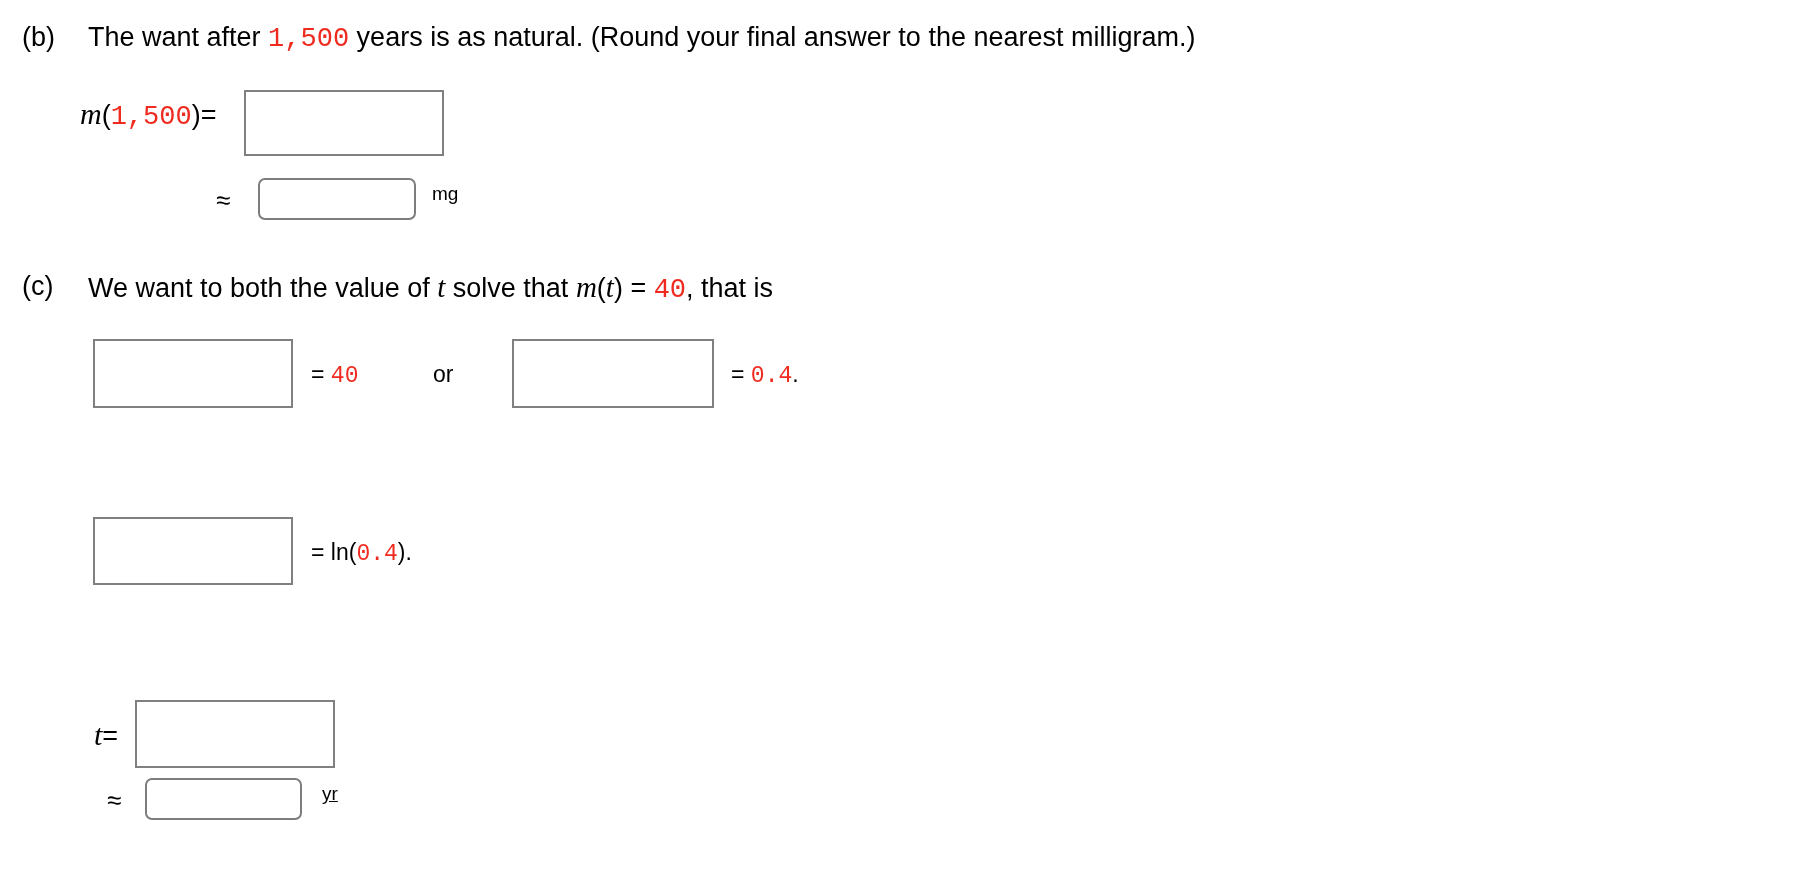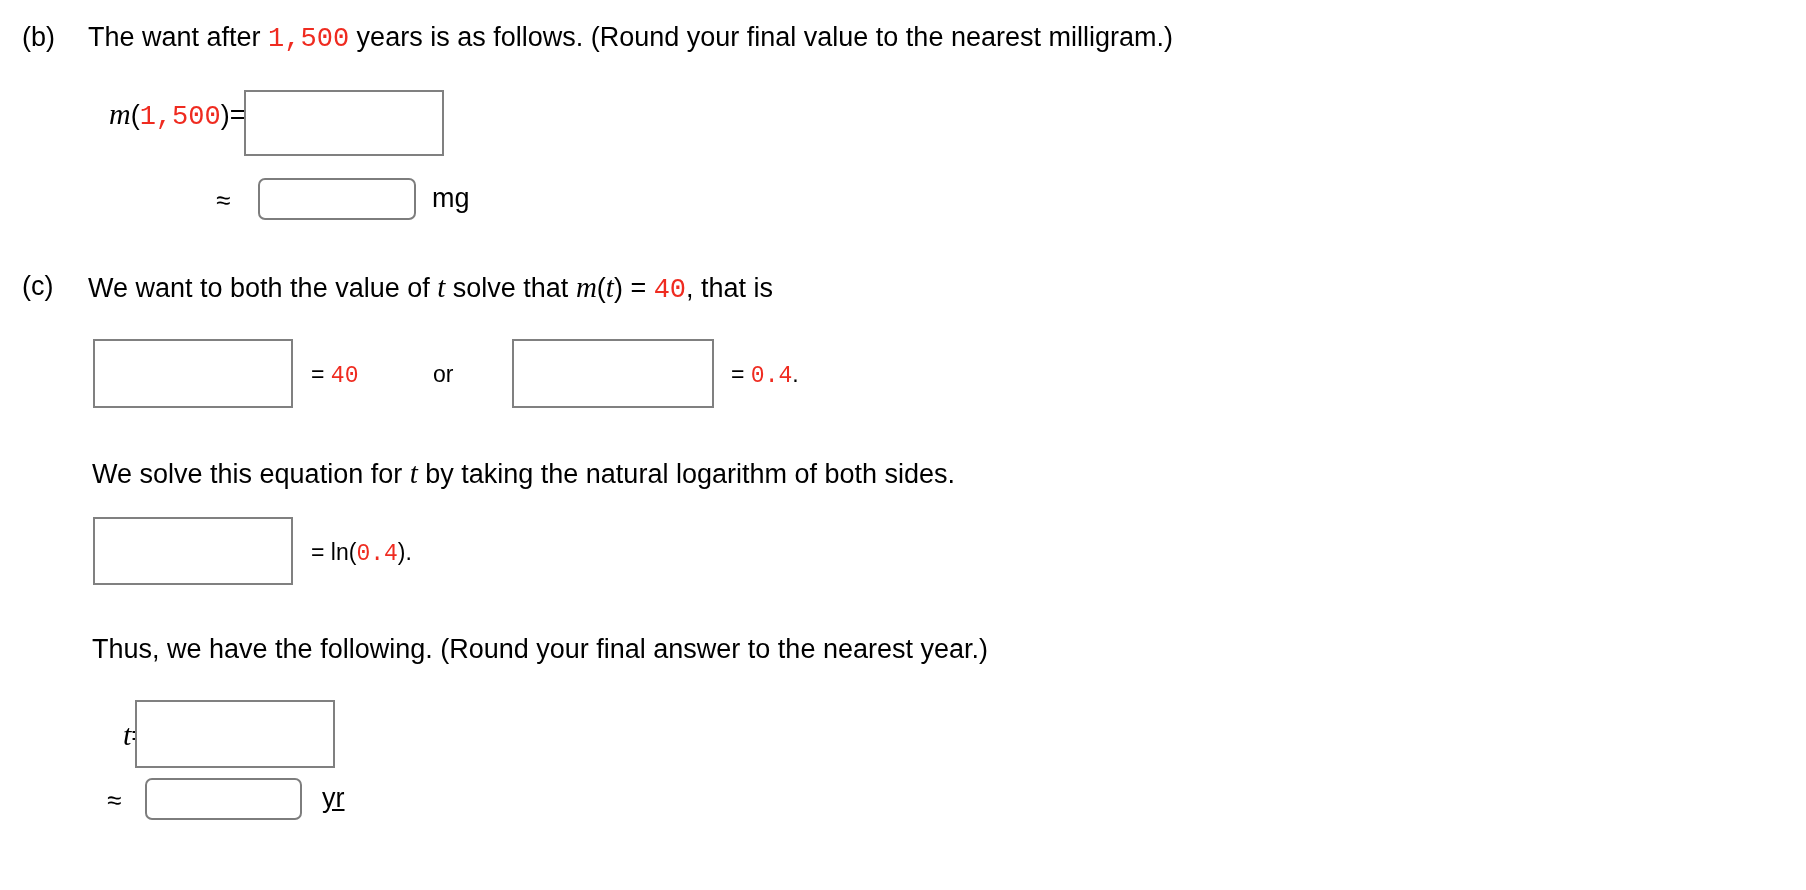--- a/index.html
+++ b/index.html
@@ -75,44 +75,43 @@
   }
 
   .approx {
     position: absolute;
     font-size: 26px;
     white-space: pre;
   }
 
   .unit {
     position: absolute;
-    font-size: 27px;
+    font-size: 19px;
     white-space: pre;
   }
 
   .mlabel {
     position: absolute;
     white-space: pre;
     font-size: 27px;
-    margin-left: 29px;
   }
   .mlabel .mi {
     font-family: "Liberation Serif", serif;
     font-style: italic;
     font-size: 30px;
   }
 </style>
 </head>
 <body>
 
 <div class="page">
 
   <div class="part-row" style="left:22px; top:22px;">
     <span class="part-tag">(b)</span>
-    <span class="part-body"><span>The want after </span><span class="red">1,500</span><span> years is as follows. (Round your final value to the nearest milligram.)</span></span>
+    <span class="part-body"><span>The want after </span><span class="red">1,500</span><span> years is as natural. (Round your final answer to the nearest milligram.)</span></span>
   </div>
 
   <div class="mlabel" style="left:80px; top:97px;"><span class="mi">m</span><span>(</span><span class="red">1,500</span><span>)</span><span>=</span></div>
 
   <input class="ansbox" type="text" style="left: 244px; top: 90px; width: 200px; height: 66px;" value="">
 
   <div class="approx" style="left:216px; top:185px;">≈</div>
 
   <input class="ansbox round" type="text" style="left: 258px; top: 178px; width: 158px; height: 42px;" value="">
 
@@ -126,27 +125,25 @@
   <input class="ansbox" type="text" style="left: 93px; top: 339px; width: 200px; height: 69px;" value="">
 
   <div class="eqpiece" style="left:311px; top:361px;"><span>= </span><span class="red">40</span></div>
 
   <div class="eqpiece" style="left:433px; top:361px;text-align:center;">or</div>
 
   <input class="ansbox" type="text" style="left: 512px; top: 339px; width: 202px; height: 69px;" value="">
 
   <div class="eqpiece" style="left:731px; top:361px;"><span>= </span><span class="red">0.4</span><span>.</span></div>
 
-  <div class="txt" style="position:absolute; left:92px; top:455px;"><span>We solve this equation for </span><span class="mathvar">t</span><span> by taking the natural logarithm of both sides.</span></div>
 
   <input class="ansbox" type="text" style="left: 93px; top: 517px; width: 200px; height: 68px;" value="">
 
   <div class="eqpiece" style="left:311px; top:539px;"><span>= ln(</span><span class="red">0.4</span><span>).</span></div>
 
-  <div class="txt" style="position:absolute; left:92px; top:633px;">Thus, we have the following. (Round your final answer to the nearest year.)</div>
 
   <div class="mlabel" style="left:94px; top:718px;"><span class="mi">t</span><span>=</span></div>
 
   <input class="ansbox" type="text" style="left: 135px; top: 700px; width: 200px; height: 68px;" value="">
 
   <div class="approx" style="left:107px; top:785px;">≈</div>
 
   <input class="ansbox round" type="text" style="left: 145px; top: 778px; width: 157px; height: 42px;" value="">
 
   <div class="unit" style="left:322px; top:783px;text-decoration:underline;">yr</div>

